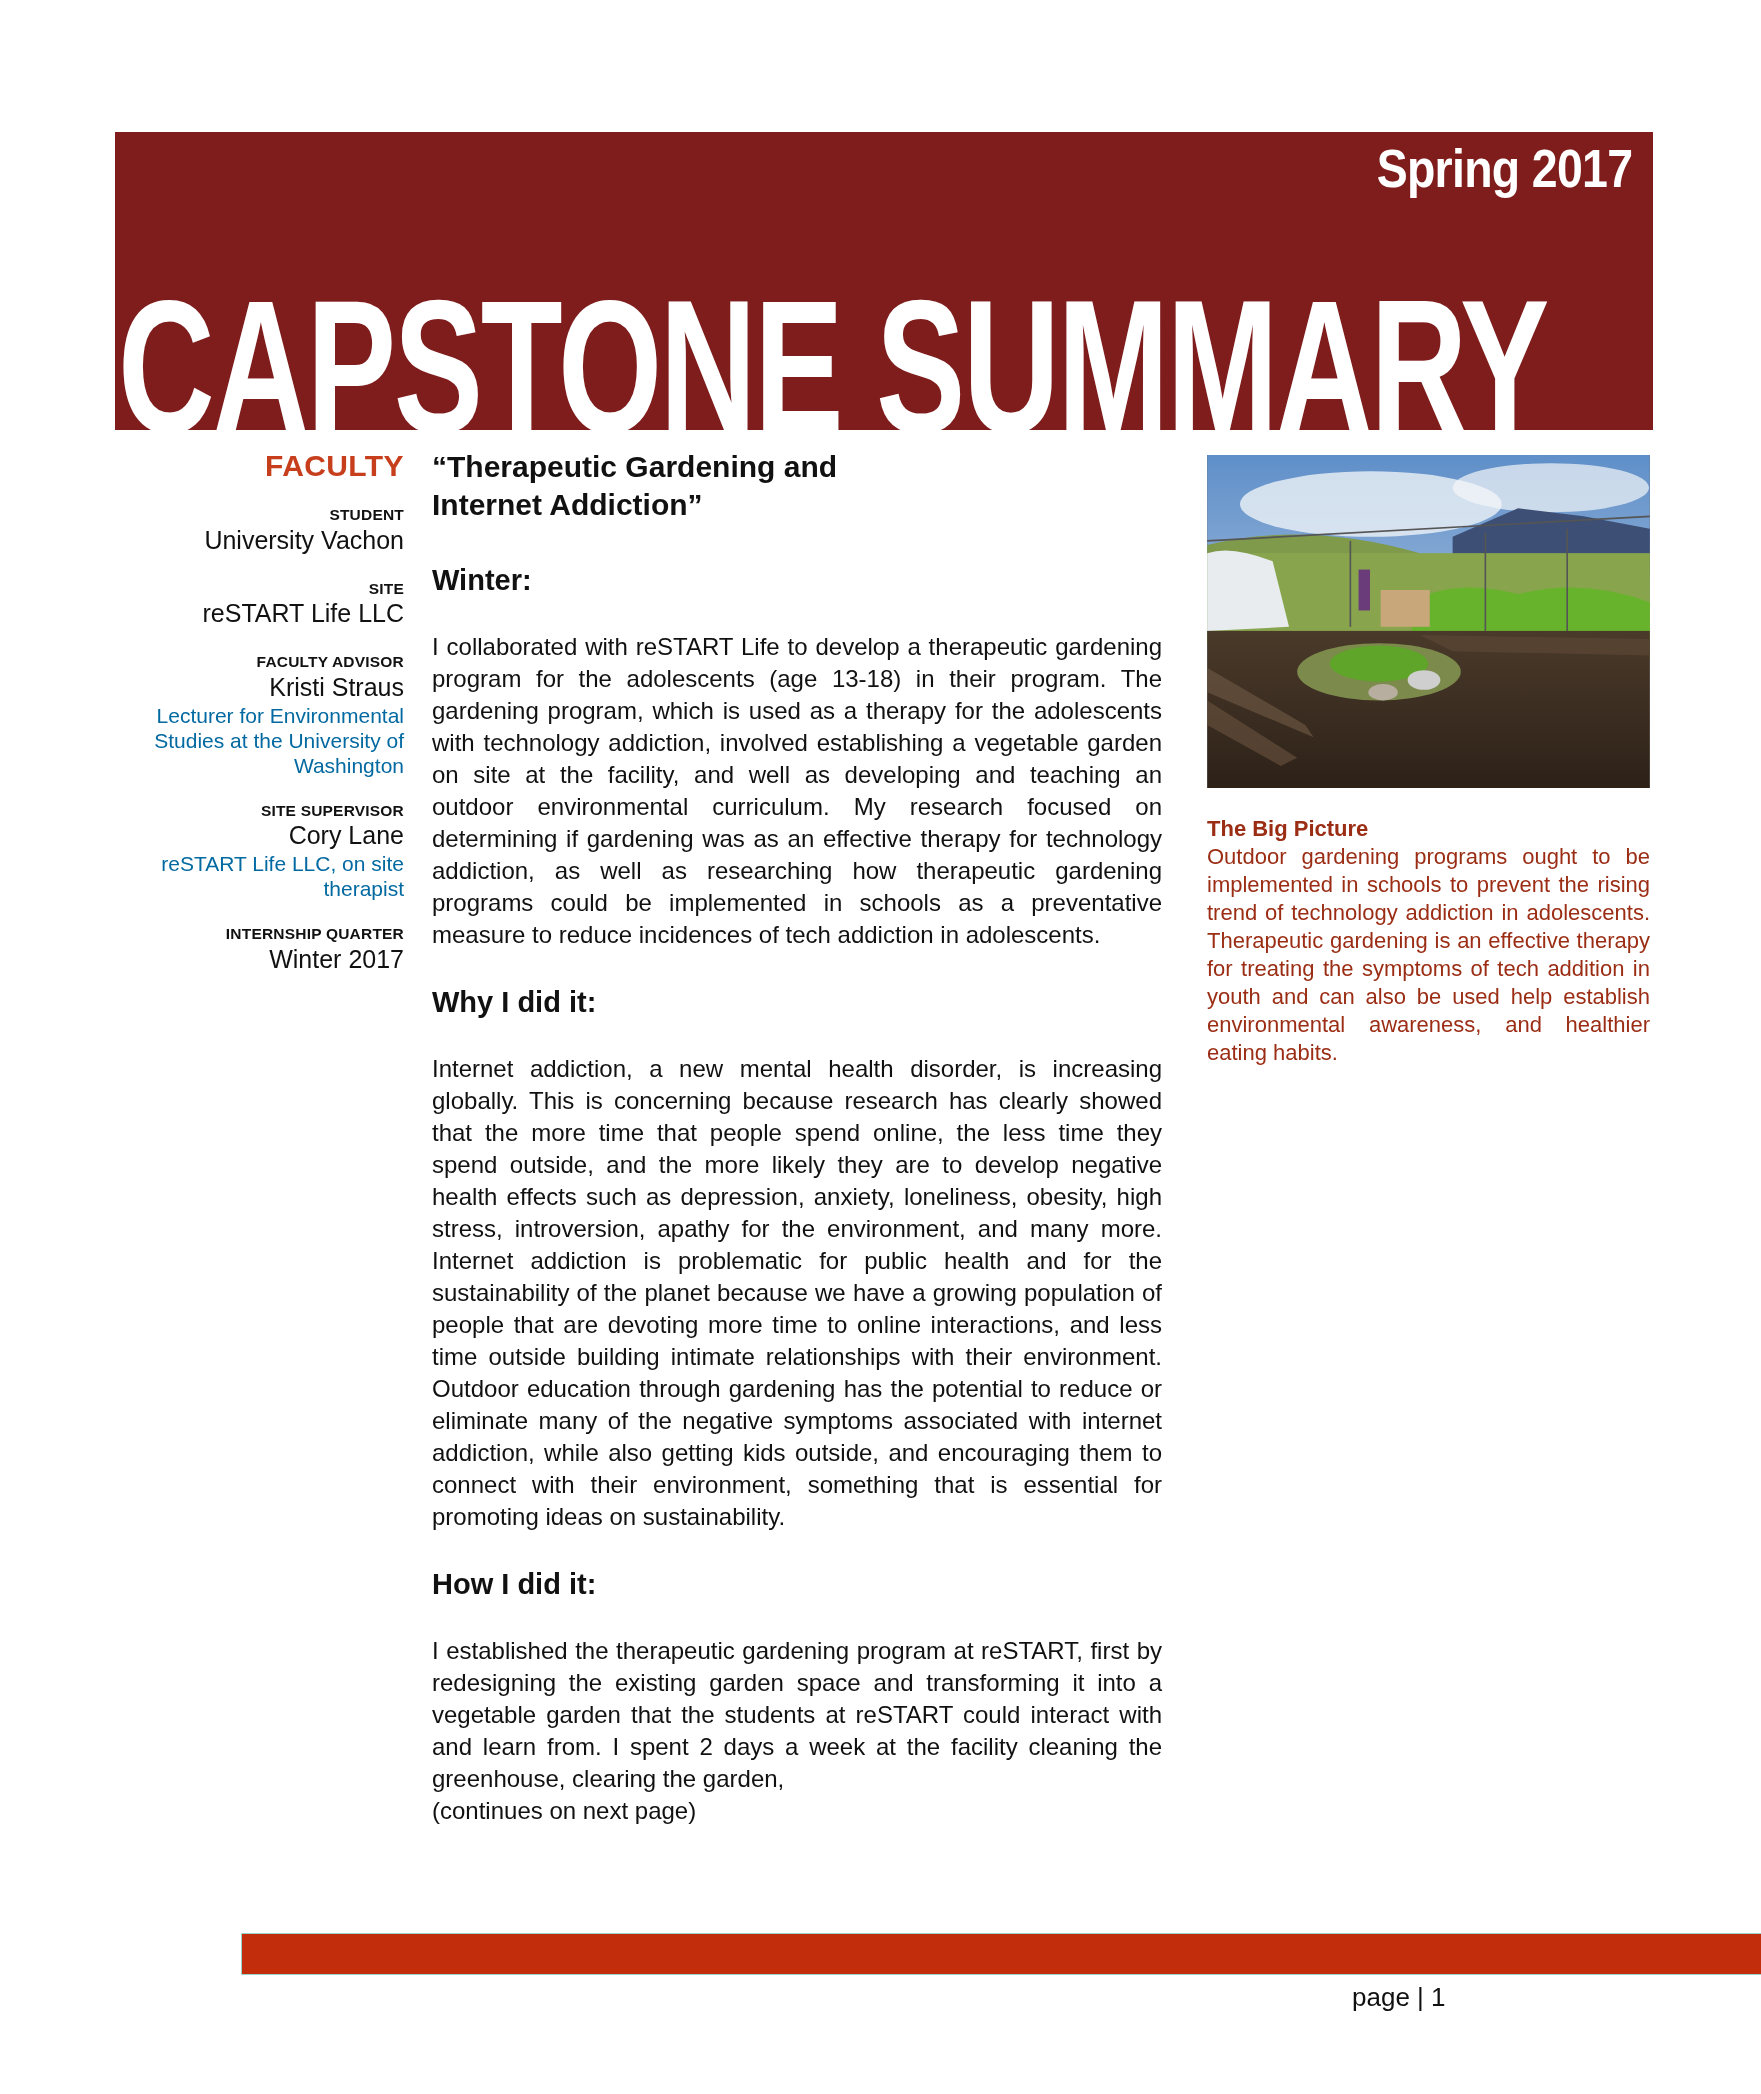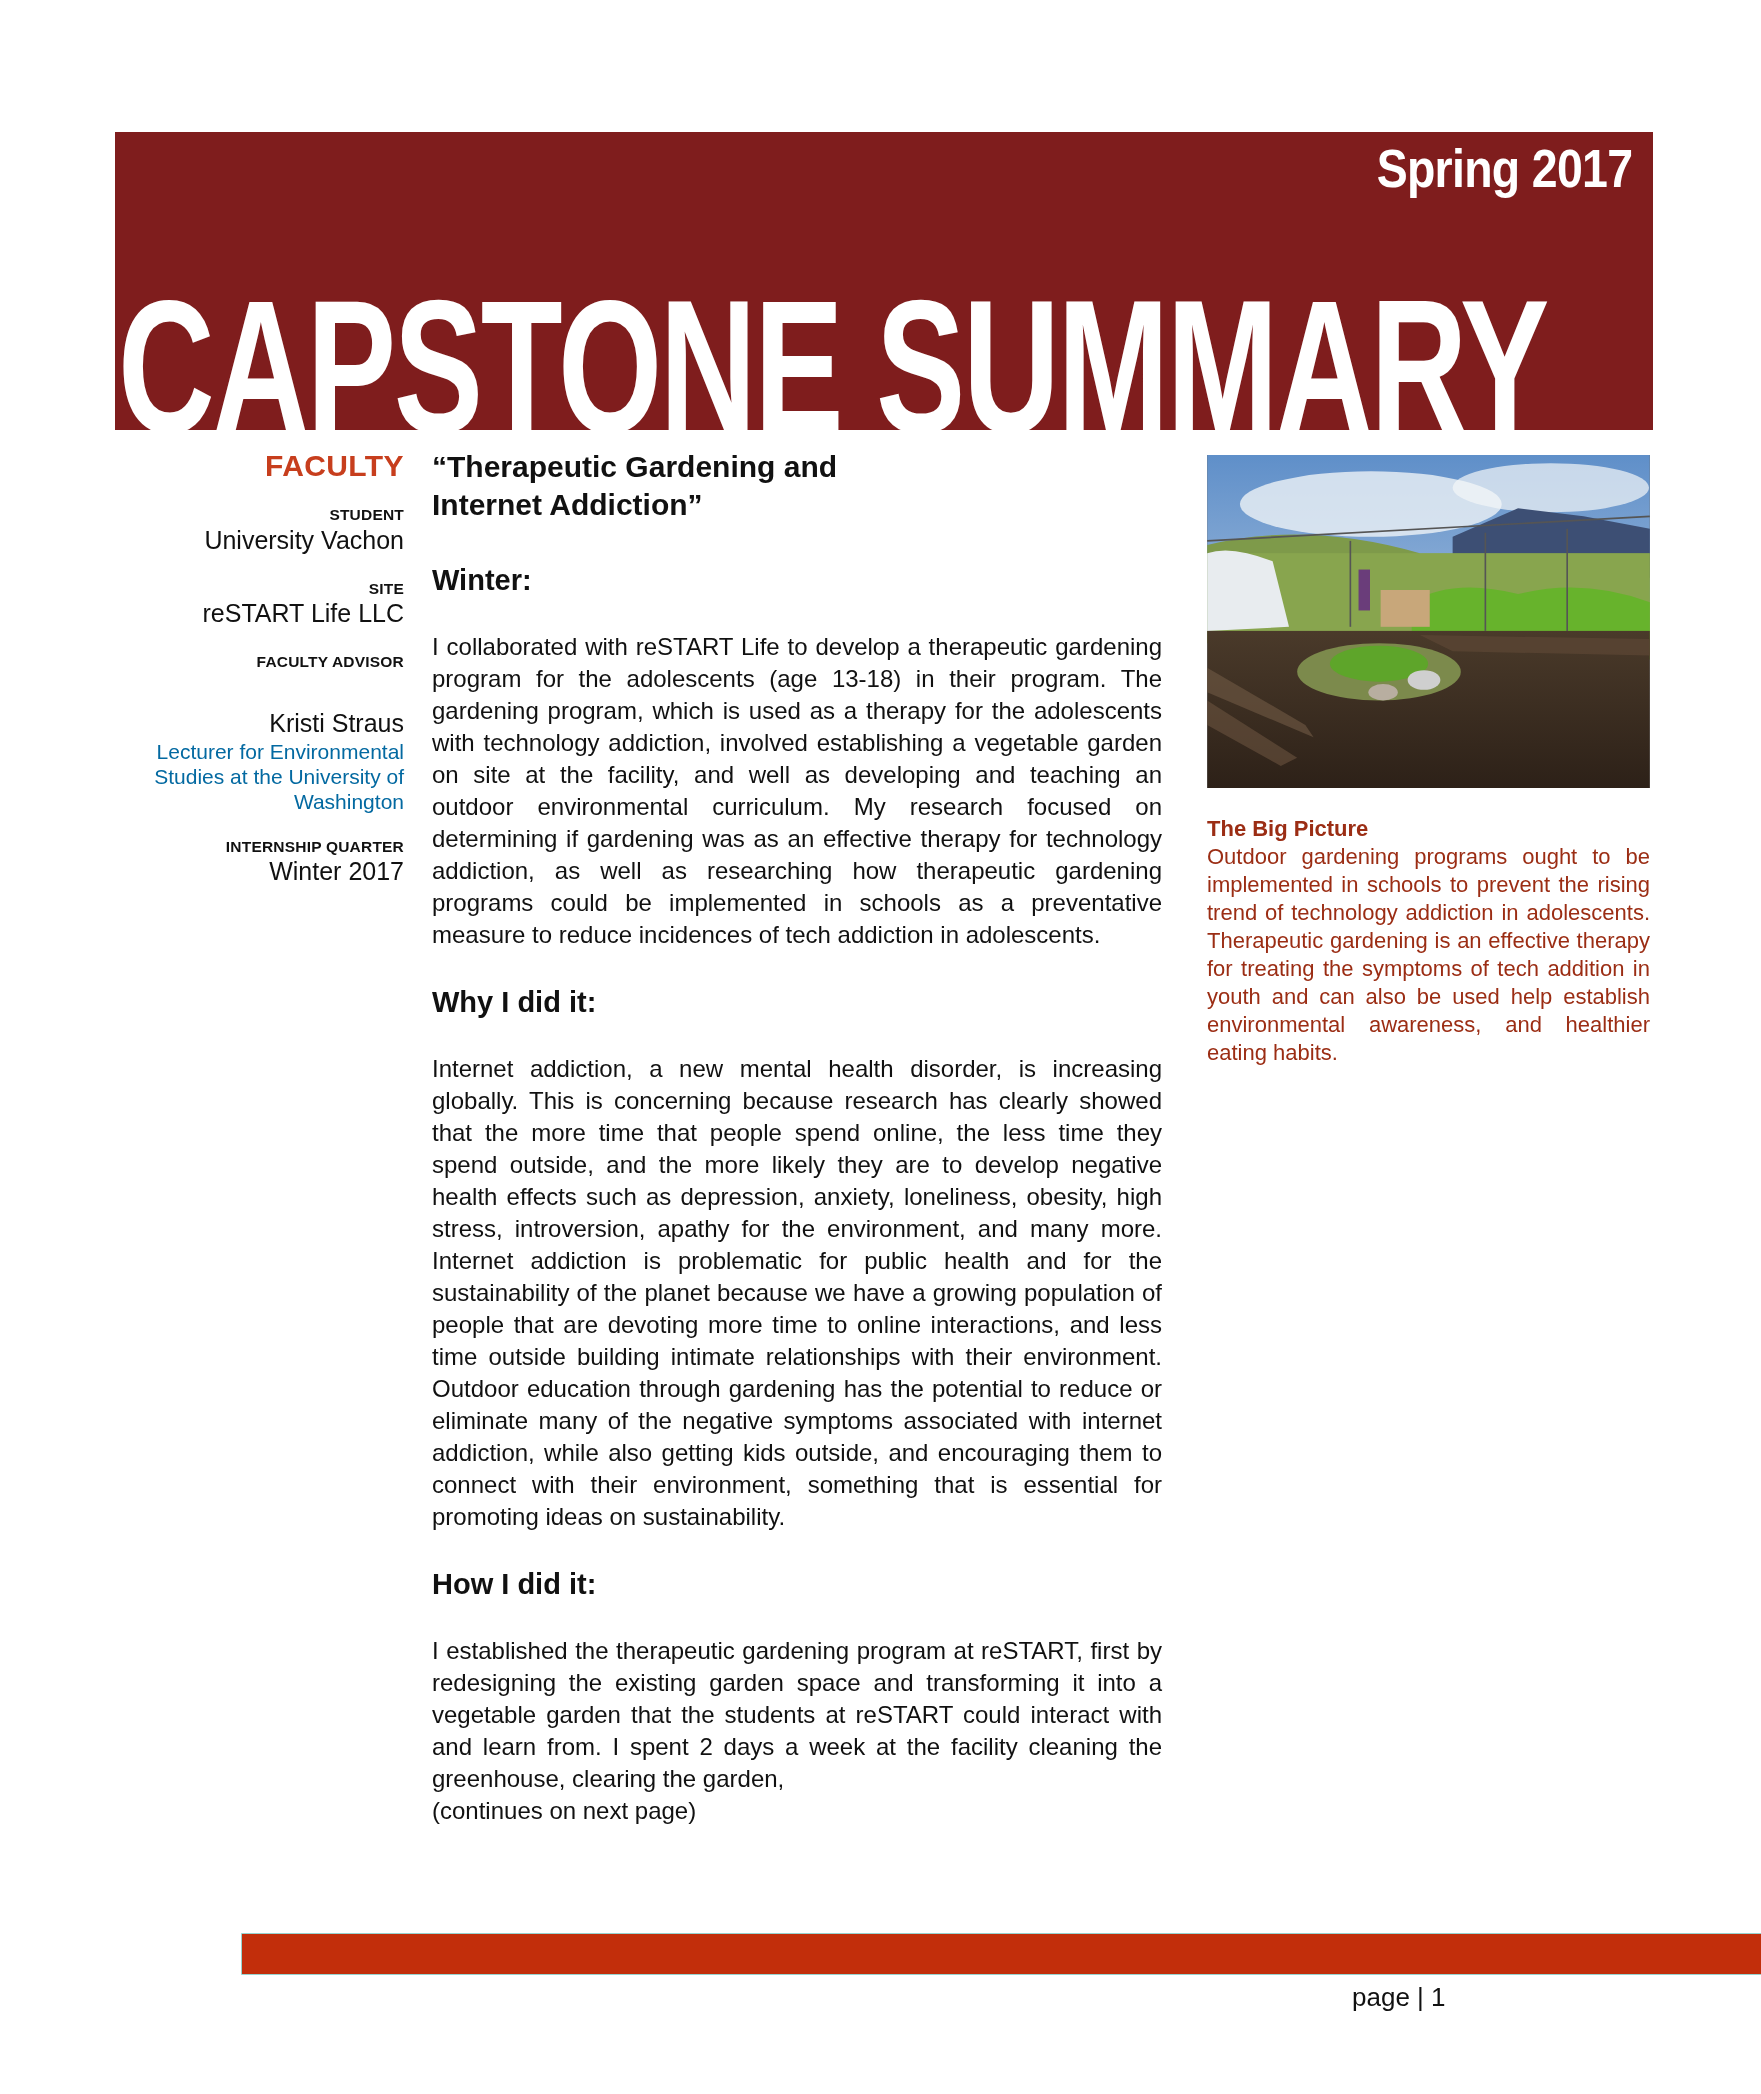--- a/index.html
+++ b/index.html
@@ -32,21 +32,21 @@
   .details-heading {
     color: #C73E1D; font-weight: bold; font-size: 30px; line-height: 36px;
     margin-bottom: 21px; letter-spacing: 0.4px;
   }
   .d-label {
     font-weight: bold; font-size: 15.5px; line-height: 19.6px; color: #111; letter-spacing: 0.2px;
   }
   .d-value {
     font-size: 25px; line-height: 31px; color: #111; margin-bottom: 23px;
   }
-  .d-value.has-note { margin-bottom: 0; margin-top: 36px; }
+  .d-value.has-note { margin-bottom: 0; }
   .d-note {
     color: #0369a1; font-size: 21px; line-height: 25px; margin-bottom: 23px;
   }
 
   
   .main {
     position: absolute; left: 432px; top: 448px; width: 730px;
   }
   .article-title {
     font-weight: bold; font-size: 30px; line-height: 38px; margin: 0 0 38px 0;
@@ -101,20 +101,25 @@
     <div class="d-label">SITE</div>
     <div class="d-value">reSTART Life LLC</div>
   </div>
 
   <div>
     <div class="d-label">FACULTY ADVISOR</div>
     <div class="d-value has-note">Kristi Straus</div>
     <div class="d-note">Lecturer for Environmental Studies at the University of Washington</div>
   </div>
 
+  <div>
+    <div class="d-label">SITE SUPERVISOR</div>
+    <div class="d-value has-note">Cory Lane</div>
+    <div class="d-note">reSTART Life LLC, on site therapist</div>
+  </div>
 
   <div>
     <div class="d-label">INTERNSHIP QUARTER</div>
     <div class="d-value">Winter 2017</div>
   </div>
 </div>
 
 <div class="main">
   <h1 class="article-title">“Therapeutic Gardening and Internet Addiction”</h1>
 

